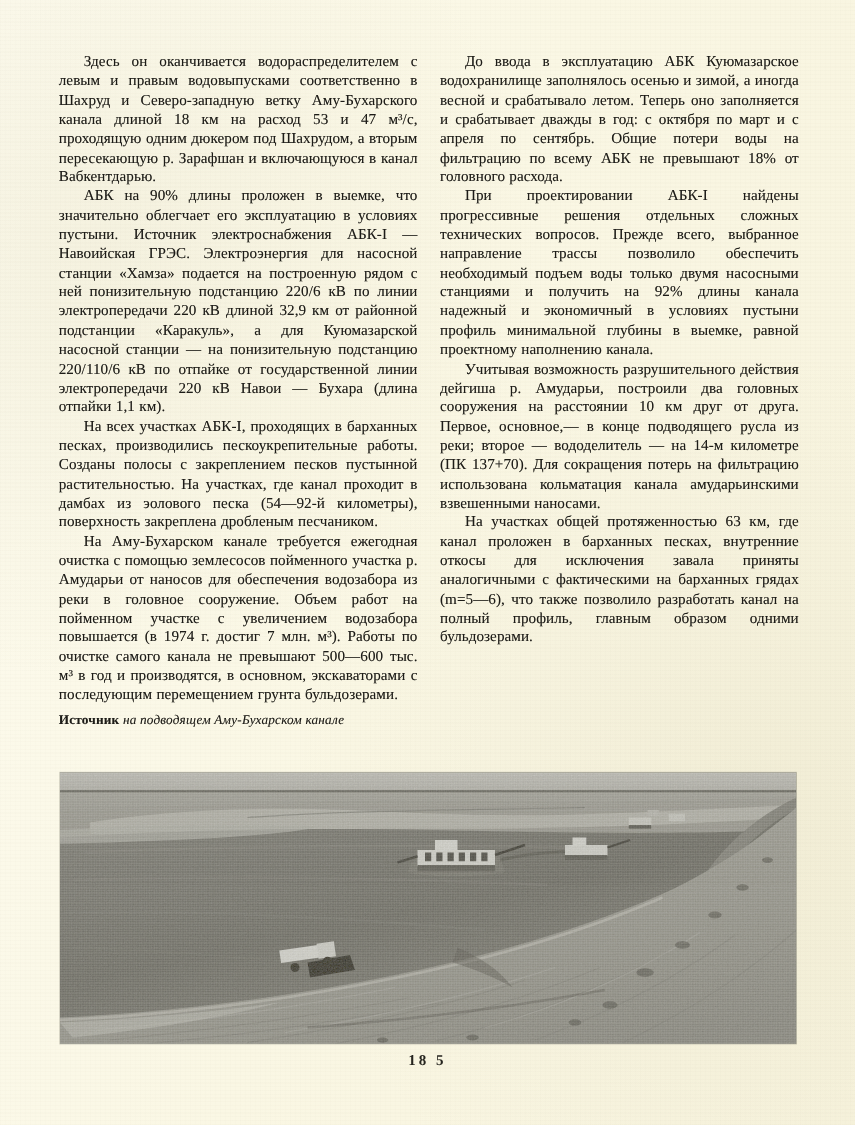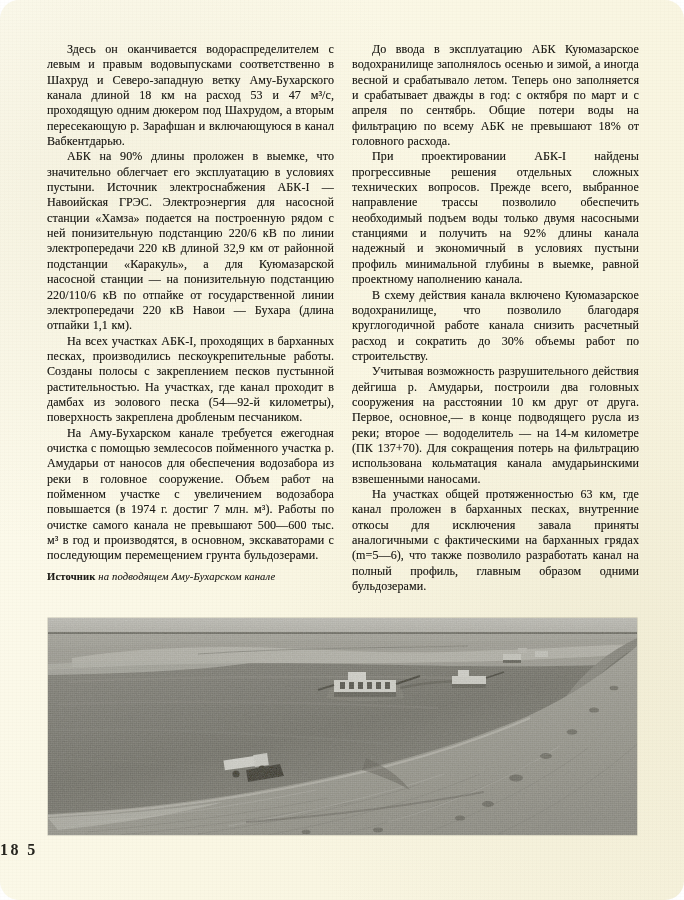--- a/index.html
+++ b/index.html
@@ -17,21 +17,20 @@
   #page {
     position: relative;
     width: 684px;
     height: 900px;
     background: #fbf9e9;
     background-image:
       radial-gradient(circle at 12% 22%, rgba(180,170,120,0.10) 0%, rgba(180,170,120,0) 38%),
       radial-gradient(circle at 88% 72%, rgba(175,165,118,0.09) 0%, rgba(175,165,118,0) 42%),
       linear-gradient(108deg, #fdfbee 0%, #faf7e4 48%, #f7f3dd 100%);
     box-sizing: border-box;
-    border-radius: 19px;
   }
 
   
   #grain {
     position: absolute;
     inset: 0;
     pointer-events: none;
     opacity: .5;
     background-image:
       repeating-linear-gradient(0deg, rgba(120,110,80,0.030) 0px, rgba(120,110,80,0.030) 1px, rgba(0,0,0,0) 1px, rgba(0,0,0,0) 3px),
@@ -101,22 +100,22 @@
       repeating-linear-gradient(90deg, rgba(0,0,0,0.045) 0px, rgba(0,0,0,0.045) 1px, rgba(255,255,255,0.04) 1px, rgba(255,255,255,0.04) 2px);
     mix-blend-mode: overlay;
   }
 
   
   .folio {
     position: absolute;
     left: 0;
     top: 841px;
     width: 684px;
-    text-align: left;
-    font-size: 16px;
+    text-align: center;
+    font-size: 12px;
     font-weight: 700;
     color: #26251f;
     letter-spacing: 2.4px;
   }
 </style>
 </head>
 <body>
 
 <div id="page">
 
@@ -127,21 +126,20 @@
     <div class="col">
       <p class="para">Здесь он оканчивается водораспределителем с левым и правым водовыпусками соответственно в Шахруд и Северо-западную ветку Аму-Бухарского канала длиной 18 км на расход 53 и 47 м³/с, проходящую одним дюкером под Шахрудом, а вторым пересекающую р. Зарафшан и включающуюся в канал Вабкентдарью.</p>
       <p class="para">АБК на 90% длины проложен в выемке, что значительно облегчает его эксплуатацию в условиях пустыни. Источник электроснабжения АБК-I — Навоийская ГРЭС. Электроэнергия для насосной станции «Хамза» подается на построенную рядом с ней понизительную подстанцию 220/6 кВ по линии электропередачи 220 кВ длиной 32,9 км от районной подстанции «Каракуль», а для Куюмазарской насосной станции — на понизительную подстанцию 220/110/6 кВ по отпайке от государственной линии электропередачи 220 кВ Навои — Бухара (длина отпайки 1,1 км).</p>
       <p class="para">На всех участках АБК-I, проходящих в барханных песках, производились пескоукрепительные работы. Созданы полосы с закреплением песков пустынной растительностью. На участках, где канал проходит в дамбах из эолового песка (54—92-й километры), поверхность закреплена дробленым песчаником.</p>
       <p class="para">На Аму-Бухарском канале требуется ежегодная очистка с помощью землесосов пойменного участка р. Амударьи от наносов для обеспечения водозабора из реки в головное сооружение. Объем работ на пойменном участке с увеличением водозабора повышается (в 1974 г. достиг 7 млн. м³). Работы по очистке самого канала не превышают 500—600 тыс. м³ в год и производятся, в основном, экскаваторами с последующим перемещением грунта бульдозерами.</p>
     </div>
 
     <div class="col">
       <p class="para">До ввода в эксплуатацию АБК Куюмазарское водохранилище заполнялось осенью и зимой, а иногда весной и срабатывало летом. Теперь оно заполняется и срабатывает дважды в год: с октября по март и с апреля по сентябрь. Общие потери воды на фильтрацию по всему АБК не превышают 18% от головного расхода.</p>
       <p class="para">При проектировании АБК-I найдены прогрессивные решения отдельных сложных технических вопросов. Прежде всего, выбранное направление трассы позволило обеспечить необходимый подъем воды только двумя насосными станциями и получить на 92% длины канала надежный и экономичный в условиях пустыни профиль минимальной глубины в выемке, равной проектному наполнению канала.</p>
-      <p class="para">В схему действия канала включено Куюмазарское водохранилище, что позволило благодаря круглогодичной работе канала снизить расчетный расход и сократить до 30% объемы работ по строительству.</p>
       <p class="para">Учитывая возможность разрушительного действия дейгиша р. Амударьи, построили два головных сооружения на расстоянии 10 км друг от друга. Первое, основное,— в конце подводящего русла из реки; второе — вододелитель — на 14-м километре (ПК 137+70). Для сокращения потерь на фильтрацию использована кольматация канала амударьинскими взвешенными наносами.</p>
       <p class="para">На участках общей протяженностью 63 км, где канал проложен в барханных песках, внутренние откосы для исключения завала приняты аналогичными с фактическими на барханных грядах (m=5—6), что также позволило разработать канал на полный профиль, главным образом одними бульдозерами.</p>
     </div>
 
   </div>
 
   <div class="caption">
     <span>Источник</span>
     <span class="light">на подводящем Аму-Бухарском канале</span>
   </div>

